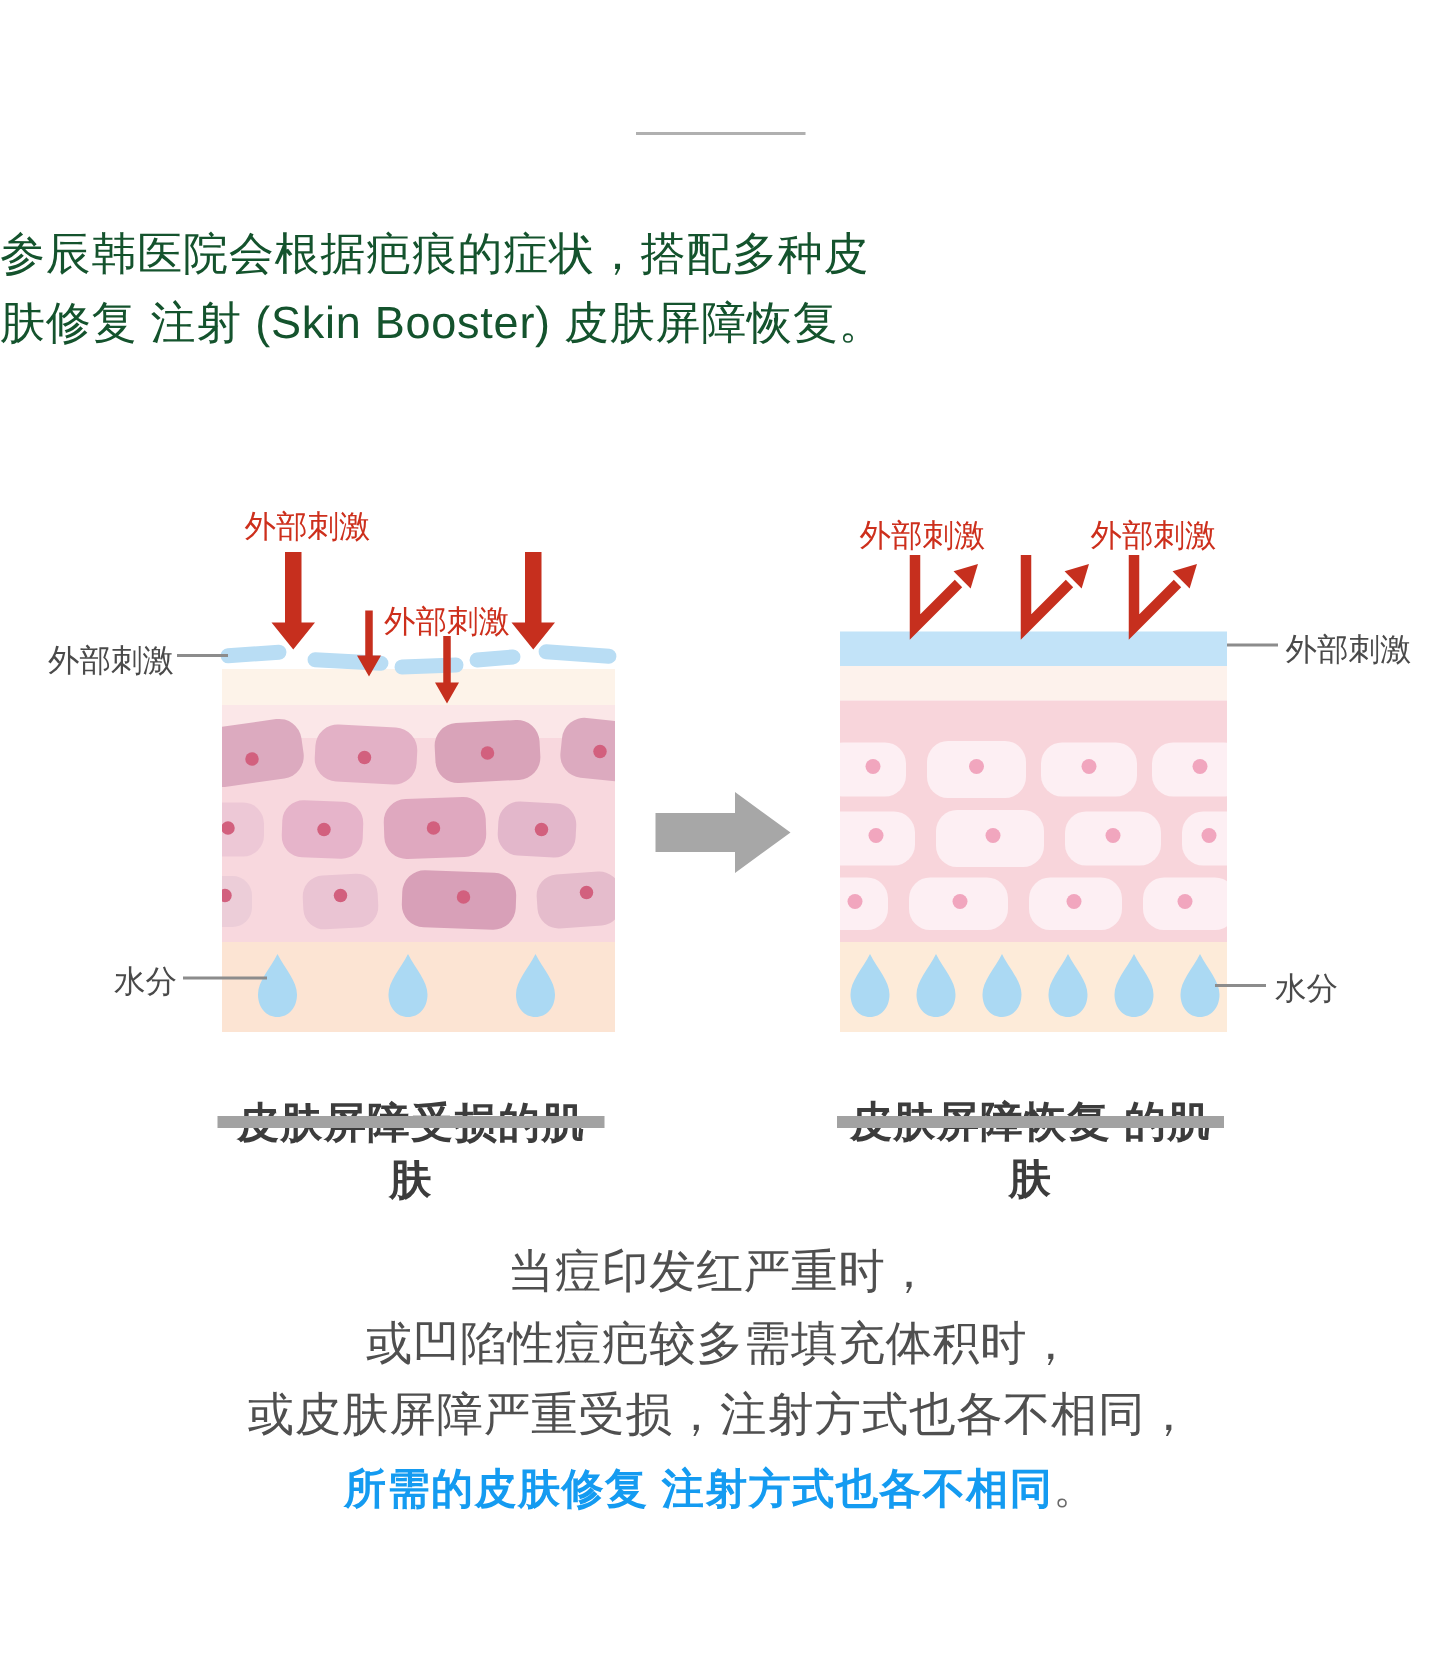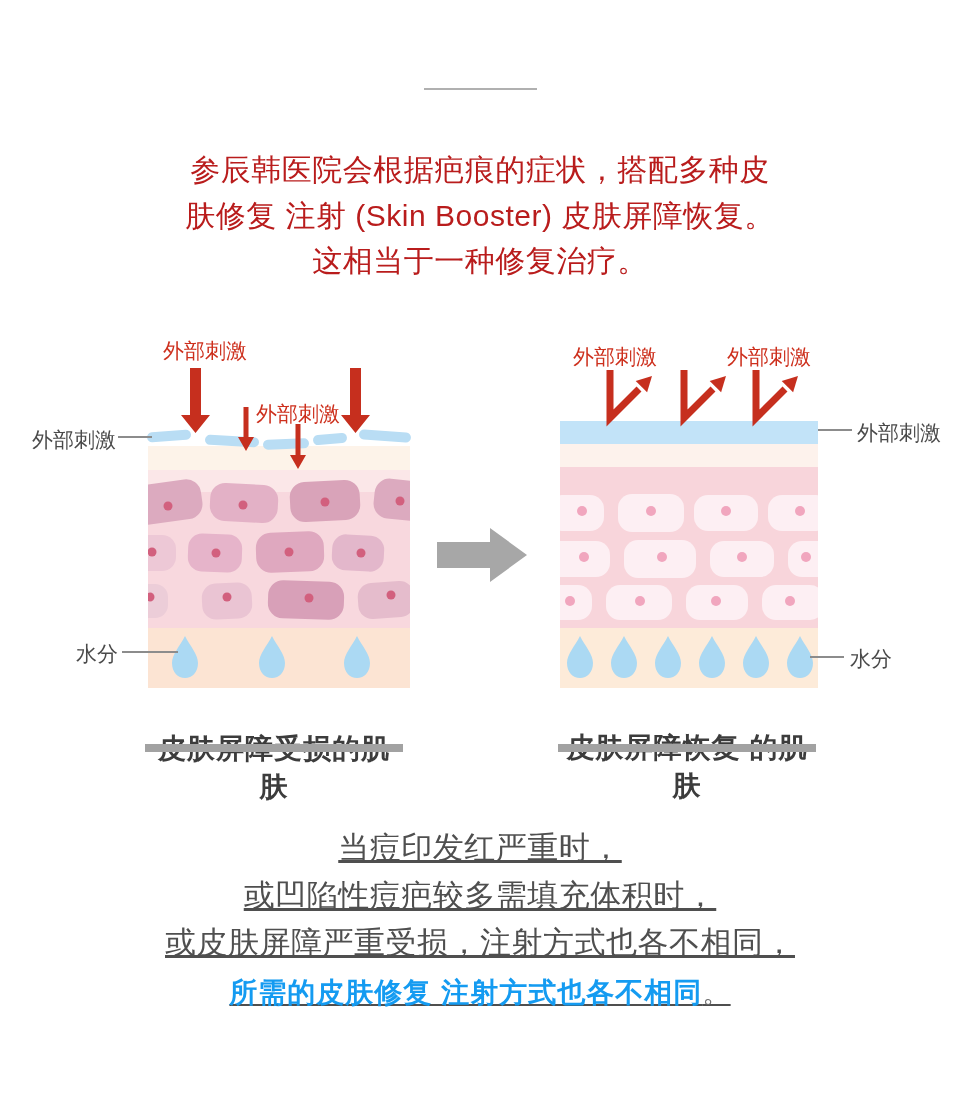--- a/index.html
+++ b/index.html
@@ -3,51 +3,50 @@
 <meta charset="utf-8">
 <style>
   html,body{margin:0;padding:0;background:#fff;}
   .page{
     position:relative;width:960px;height:1106px;margin:0 auto;background:#ffffff;
     font-family:"Liberation Sans","DejaVu Sans",sans-serif;overflow:hidden;
   }
   .abs{position:absolute;}
   .divider{left:424px;top:88px;width:113px;height:2px;background:#b0b0b0;}
   .intro{
-    left:0;top:147px;width:960px;text-align:center;
-    font-size:30px;line-height:45.5px;color:#b91c1c;letter-spacing:.5px;font-weight:400;
+    left:0;top:147px;width:960px;text-align:left;
+    font-size:30px;line-height:45.5px;color:#14532d;letter-spacing:.5px;font-weight:400;
   }
   .diagram-svg{left:0;top:330px;}
   .lbl{position:absolute;white-space:nowrap;}
   .lbl-red{color:#cd2f1c;font-size:21px;font-weight:500;width:96px;text-align:center;}
   .lbl-gray{color:#4a4a4a;font-size:21px;font-weight:400;}
   .caption{
     position:absolute;width:258px;text-align:center;font-size:28px;font-weight:700;
     color:#3c3c3c;letter-spacing:1px;
   }
   .caption-bar{position:absolute;width:258px;height:8px;background:#a2a2a2;}
   .conclusion{
     left:0;top:824px;width:960px;text-align:center;
-    font-size:31px;line-height:47.5px;color:#4f4f4f;letter-spacing:.5px;text-decoration:underline;
+    font-size:31px;line-height:47.5px;color:#4f4f4f;letter-spacing:.5px;
   }
   .conclusion .highlight-line{font-size:28px;line-height:52px;}
   .conclusion .hl{color:#149bf1;font-weight:800;letter-spacing:1px;}
   .conclusion .hl-suffix{color:#6a6a6a;font-weight:400;}
 </style>
 </head>
 <body>
 
 <div class="page">
 
   <div class="abs divider"></div>
 
   <div class="abs intro">
     <div>参辰韩医院会根据疤痕的症状，搭配多种皮</div>
     <div>肤修复 注射 (Skin Booster) 皮肤屏障恢复。</div>
-    <div>这相当于一种修复治疗。</div>
   </div>
 
   <svg class="abs diagram-svg" width="960" height="470" viewBox="0 0 960 470">
     <defs>
       <clipPath id="clipL">
           <rect x="148" y="116" width="262" height="242"></rect>
         </clipPath>
       <clipPath id="clipR">
           <rect x="560" y="91" width="258" height="267"></rect>
         </clipPath>

